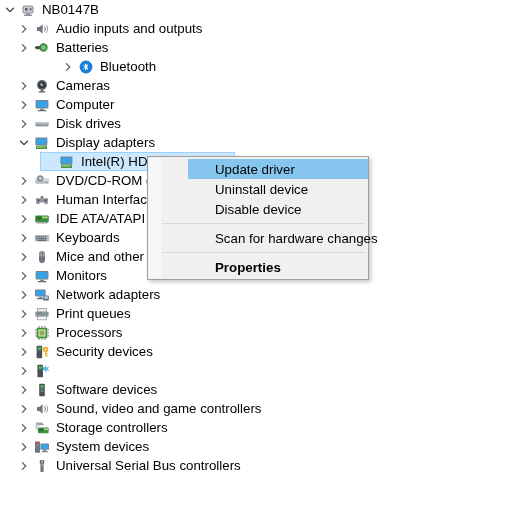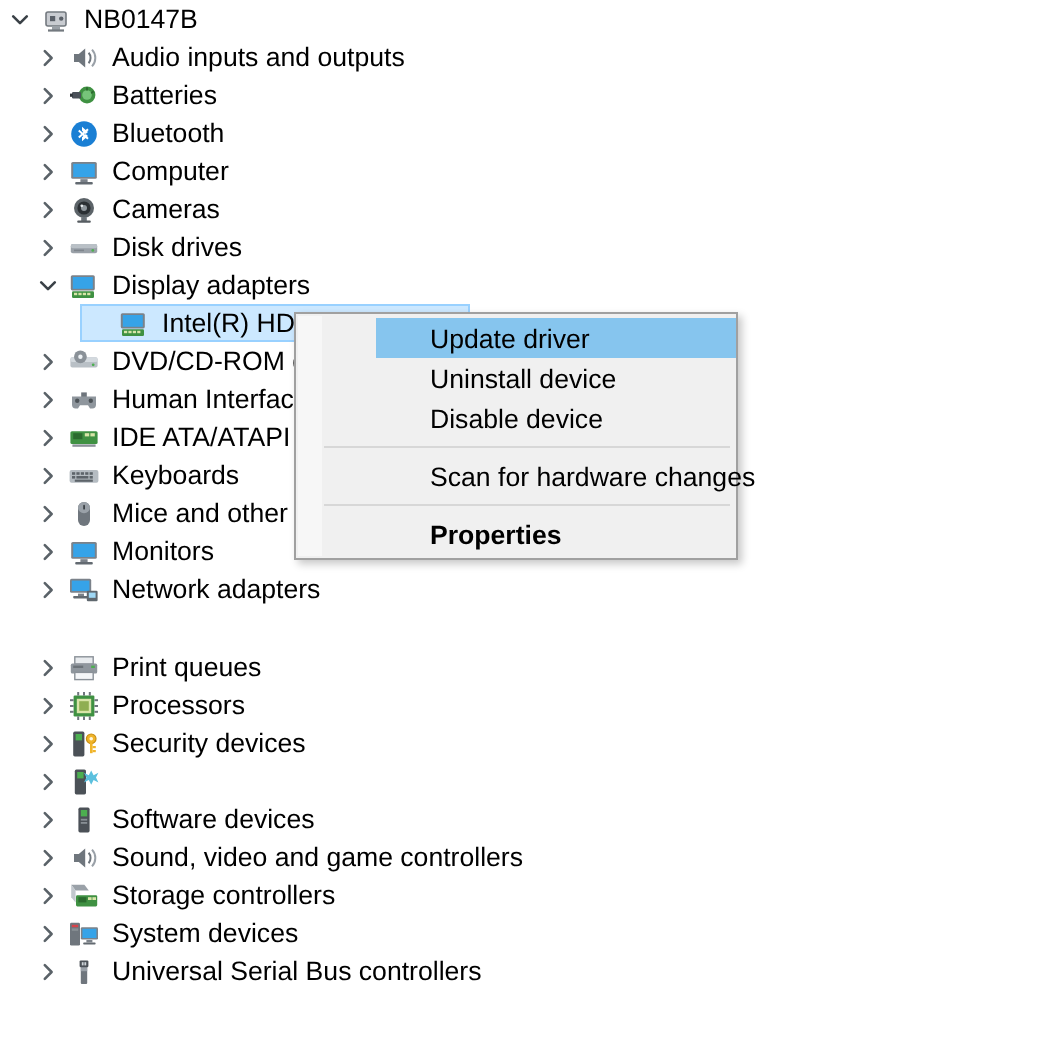--- a/index.html
+++ b/index.html
@@ -175,73 +175,73 @@
             <circle cx="9.5" cy="7.5" r="4.2" fill="#3f9142"></circle>
             <circle cx="9.5" cy="7.5" r="2.4" fill="#76c47a"></circle>
             <rect x="2" y="6" width="4.5" height="3.2" rx="0.6" fill="#4a5158"></rect>
             <rect x="1" y="6.8" width="1.4" height="1.6" fill="#2f353a"></rect>
             <path d="M9.5 3.6v1.6M12.8 5.6l-1.2 1" stroke="#2e6b31" stroke-width="0.9"></path>
           </svg>
         </span>
         <span class="lbl">Batteries</span>
       </div>
     </div>
-    <div class="row lvl1" style="top: 0px;">
+    <div class="row lvl1" style="top: 0px; margin-left: 44px;">
       <div class="selwrap">
         <span class="chev">
           <svg width="10" height="10" viewBox="0 0 10 10">
             <path d="M3.4 1.6L6.8 5l-3.4 3.4" stroke="#5a6268" stroke-width="1.3" fill="none" stroke-linecap="round" stroke-linejoin="round"></path>
           </svg>
         </span>
         <span class="ico">
           <svg width="16" height="16" viewBox="0 0 16 16" xmlns="http://www.w3.org/2000/svg">
             <circle cx="8" cy="8" r="6.4" fill="#1a7fd4"></circle>
             <path d="M7 4.4l3 2.6-3 2.6v-6zM7 11.6l3-2.6-3-2.6v5.2z" fill="#ffffff"></path>
             <path d="M5.4 6.2L10 10.4M5.4 9.8L10 5.6" stroke="#ffffff" stroke-width="1" fill="none"></path>
           </svg>
         </span>
         <span class="lbl">Bluetooth</span>
-      </div>
-    </div>
-    <div class="row lvl1" style="top: 0px;">
-      <div class="selwrap">
-        <span class="chev">
-          <svg width="10" height="10" viewBox="0 0 10 10">
-            <path d="M3.4 1.6L6.8 5l-3.4 3.4" stroke="#5a6268" stroke-width="1.3" fill="none" stroke-linecap="round" stroke-linejoin="round"></path>
-          </svg>
-        </span>
-        <span class="ico">
-          <svg width="16" height="16" viewBox="0 0 16 16" xmlns="http://www.w3.org/2000/svg">
-            <rect x="1.6" y="3" width="12.8" height="8.4" rx="0.8" fill="#7b828a"></rect>
-            <rect x="2.6" y="3.9" width="10.8" height="6.6" fill="#36a3e8"></rect>
-            <rect x="6.2" y="11.6" width="3.6" height="1.6" fill="#7b828a"></rect>
-            <rect x="3.6" y="13" width="8.8" height="1.3" rx="0.5" fill="#636a71"></rect>
-          </svg>
-        </span>
-        <span class="lbl">Computer</span>
       </div>
     </div>
     <div class="row lvl1" style="top: 0px;">
       <div class="selwrap">
         <span class="chev">
           <svg width="10" height="10" viewBox="0 0 10 10">
             <path d="M3.4 1.6L6.8 5l-3.4 3.4" stroke="#5a6268" stroke-width="1.3" fill="none" stroke-linecap="round" stroke-linejoin="round"></path>
           </svg>
         </span>
         <span class="ico">
           <svg width="16" height="16" viewBox="0 0 16 16" xmlns="http://www.w3.org/2000/svg">
             <circle cx="8" cy="7" r="5" fill="#5c6368"></circle>
             <circle cx="8" cy="7" r="3.3" fill="#2b3034"></circle>
             <circle cx="8" cy="7" r="1.5" fill="#8f979d"></circle>
             <circle cx="6.9" cy="5.9" r="0.7" fill="#e6ebef"></circle>
             <rect x="6.6" y="11.6" width="2.8" height="2" fill="#6d747a"></rect>
             <rect x="4.6" y="13.2" width="6.8" height="1.2" rx="0.5" fill="#565c61"></rect>
           </svg>
         </span>
         <span class="lbl">Cameras</span>
+      </div>
+    </div>
+    <div class="row lvl1" style="top: 0px;">
+      <div class="selwrap">
+        <span class="chev">
+          <svg width="10" height="10" viewBox="0 0 10 10">
+            <path d="M3.4 1.6L6.8 5l-3.4 3.4" stroke="#5a6268" stroke-width="1.3" fill="none" stroke-linecap="round" stroke-linejoin="round"></path>
+          </svg>
+        </span>
+        <span class="ico">
+          <svg width="16" height="16" viewBox="0 0 16 16" xmlns="http://www.w3.org/2000/svg">
+            <rect x="1.6" y="3" width="12.8" height="8.4" rx="0.8" fill="#7b828a"></rect>
+            <rect x="2.6" y="3.9" width="10.8" height="6.6" fill="#36a3e8"></rect>
+            <rect x="6.2" y="11.6" width="3.6" height="1.6" fill="#7b828a"></rect>
+            <rect x="3.6" y="13" width="8.8" height="1.3" rx="0.5" fill="#636a71"></rect>
+          </svg>
+        </span>
+        <span class="lbl">Computer</span>
       </div>
     </div>
     <div class="row lvl1" style="top: 0px;">
       <div class="selwrap">
         <span class="chev">
           <svg width="10" height="10" viewBox="0 0 10 10">
             <path d="M3.4 1.6L6.8 5l-3.4 3.4" stroke="#5a6268" stroke-width="1.3" fill="none" stroke-linecap="round" stroke-linejoin="round"></path>
           </svg>
         </span>
         <span class="ico">
@@ -421,21 +421,21 @@
             <rect x="1.9" y="3.3" width="8.8" height="5.2" fill="#36a3e8"></rect>
             <rect x="5" y="9.8" width="3" height="1.2" fill="#7b828a"></rect>
             <rect x="2.6" y="11" width="7.8" height="1.2" rx="0.4" fill="#636a71"></rect>
             <rect x="9.4" y="8.4" width="5.4" height="5.2" rx="0.6" fill="#5f676e"></rect>
             <rect x="10.4" y="9.3" width="3.4" height="2.6" fill="#9fd8f5"></rect>
           </svg>
         </span>
         <span class="lbl">Network adapters</span>
       </div>
     </div>
-    <div class="row lvl1" style="top: 0px; margin-top: 20px;">
+    <div class="row lvl1" style="top: 0px;">
       <div class="selwrap">
         <span class="chev">
           <svg width="10" height="10" viewBox="0 0 10 10">
             <path d="M3.4 1.6L6.8 5l-3.4 3.4" stroke="#5a6268" stroke-width="1.3" fill="none" stroke-linecap="round" stroke-linejoin="round"></path>
           </svg>
         </span>
         <span class="ico">
           <svg width="16" height="16" viewBox="0 0 16 16" xmlns="http://www.w3.org/2000/svg">
             <rect x="3.4" y="2.4" width="9.2" height="3.6" fill="#e8ebee" stroke="#8a9198" stroke-width="0.7"></rect>
             <rect x="1.4" y="5.8" width="13.2" height="5" rx="0.8" fill="#8f969d"></rect>

